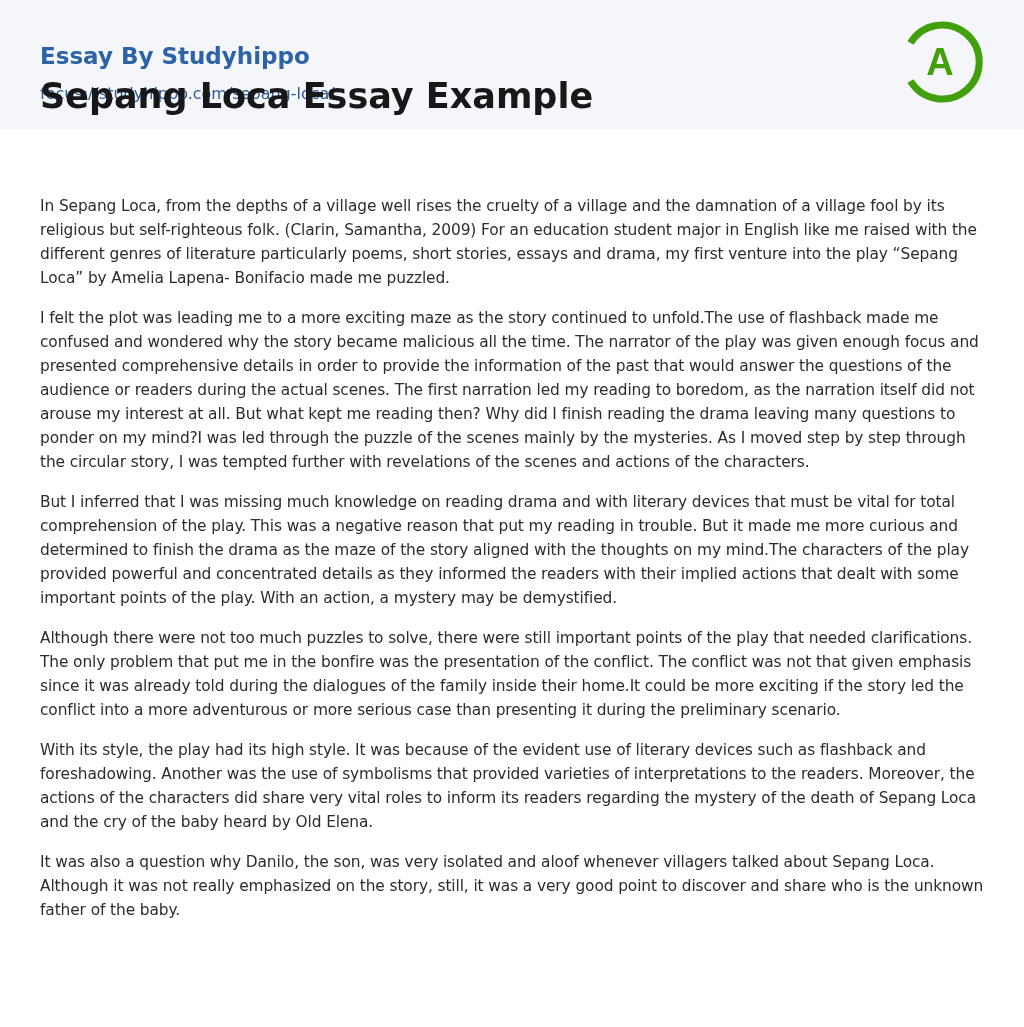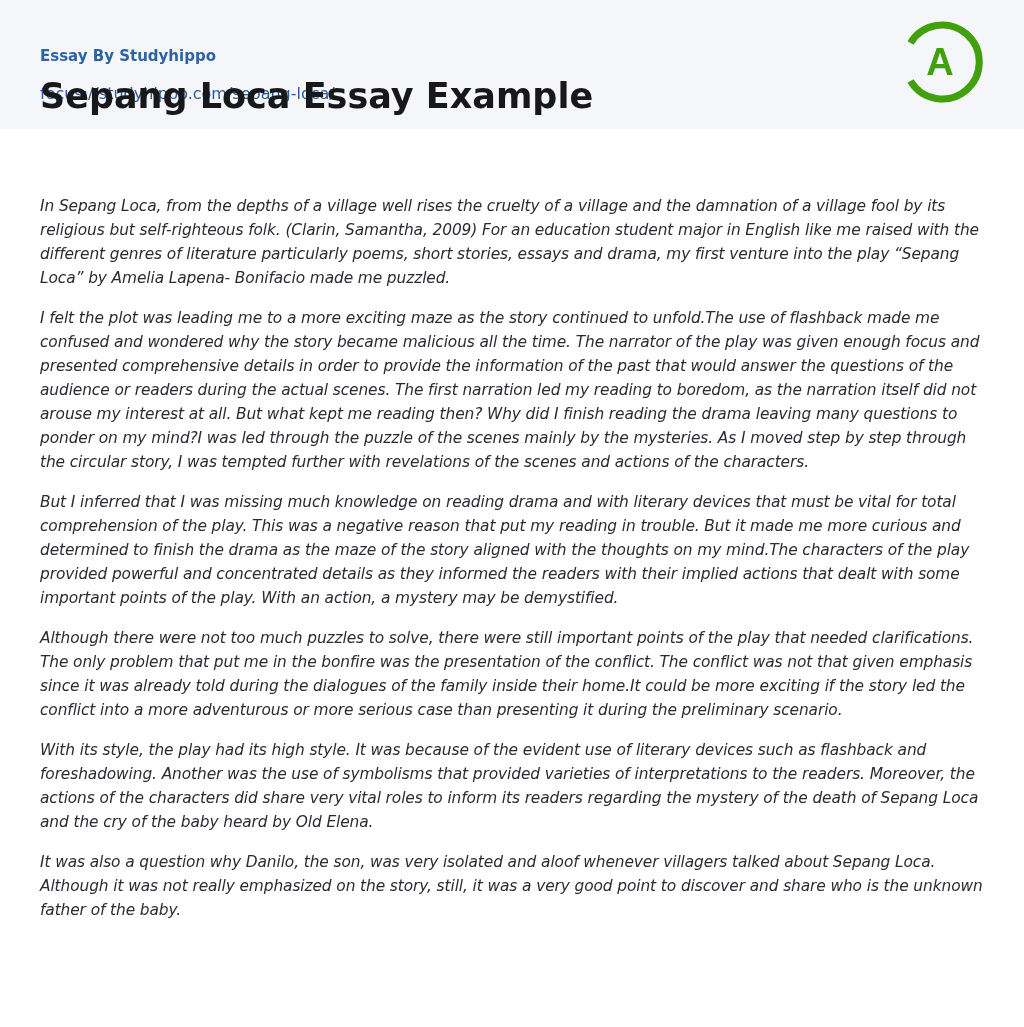--- a/index.html
+++ b/index.html
@@ -13,21 +13,21 @@
     }
     .header {
       position: relative;
       height: 129px;
       background: #f5f6fa;
     }
     .site-title {
       position: absolute;
       left: 40px;
       top: 40px;
-      font-size: 15px;
+      font-size: 23px;
       font-weight: bold;
       color: #2b63a6;
       letter-spacing: 0px;
       margin: 0;
       line-height: 32px;
     }
     .site-url {
       position: absolute;
       left: 40px;
       top: 83px;
@@ -59,21 +59,20 @@
       top: 194px;
       left: 40px;
       width: 950px;
     }
     .content p {
       margin: 0 0 16px 0;
       font-size: 15.4px;
       line-height: 24px;
       color: #2b2b33;
       letter-spacing: -0.1px;
-      font-style: italic;
     }
   </style>
 </head>
 <body>
 
 <div class="header">
   <h2 class="site-title">Essay By Studyhippo</h2>
   <a class="site-url">focus://studyhippo.com/sepang-loca/</a>
   <svg class="logo" viewBox="0 0 84 84">
     <path d="M 8.5 23 A 37 37 0 1 1 8.5 61" fill="none" stroke="#41a00c" stroke-width="7"></path>

